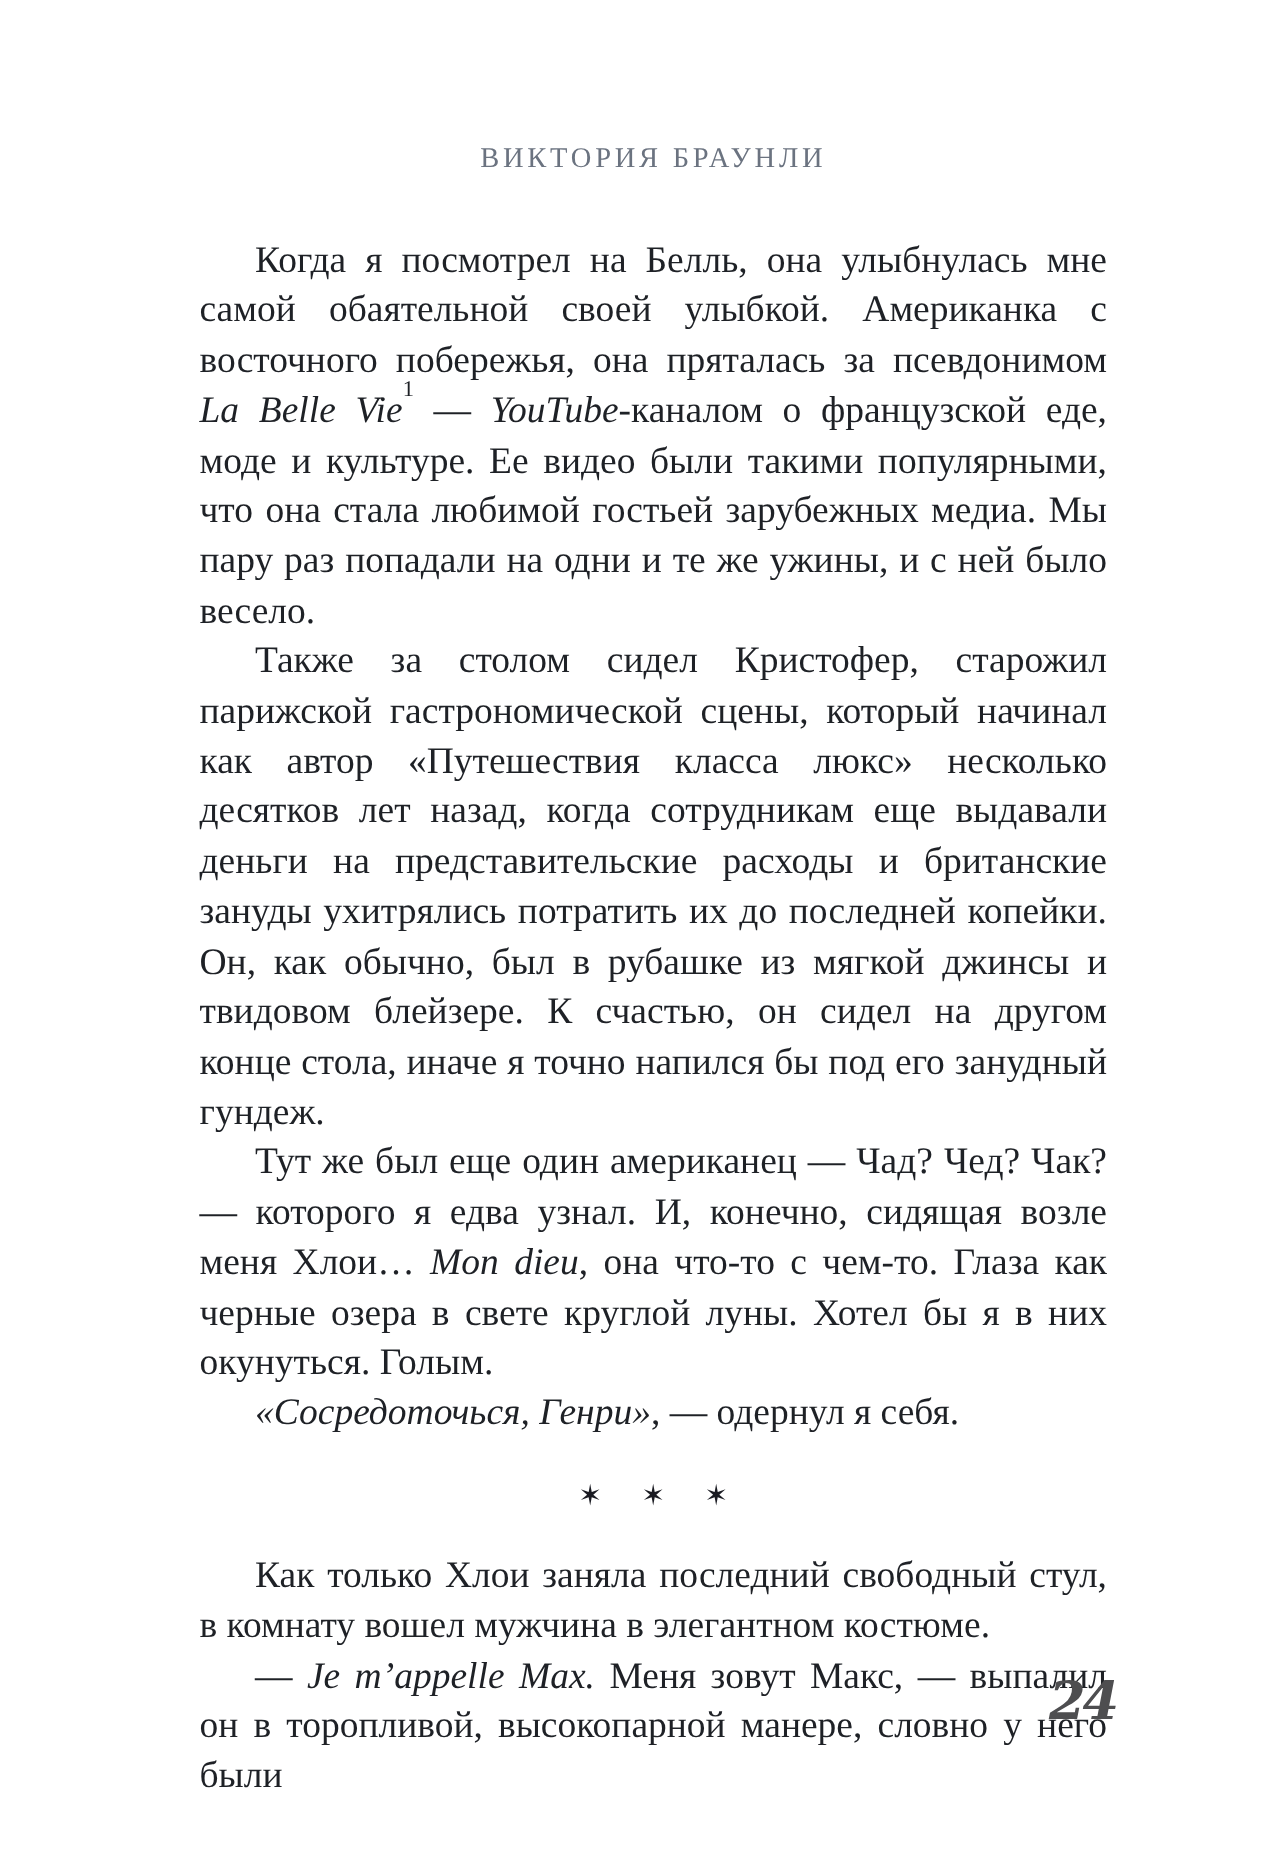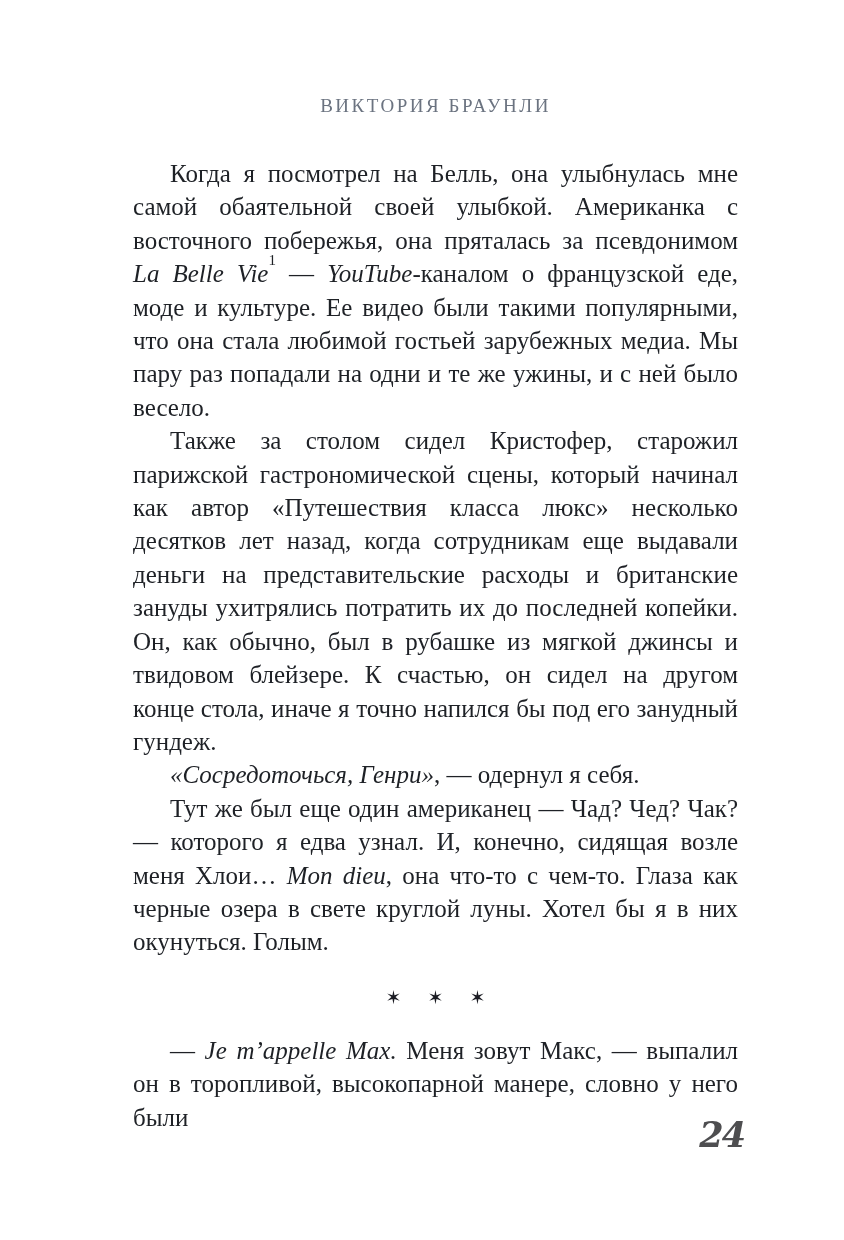--- a/index.html
+++ b/index.html
@@ -80,23 +80,24 @@
 <div class="page">
 
   <div class="running-header">ВИКТОРИЯ БРАУНЛИ</div>
 
   <div class="type-area">
 
     <main class="body-text">
 
         <p><span>Когда я посмотрел на Белль, она улыбнулась мне самой обаятельной своей улыбкой. Американка с восточного побережья, она пряталась за псевдонимом </span><em>La Belle Vie</em><sup>1</sup><span> — </span><em>YouTube</em><span>-каналом о французской еде, моде и культуре. Ее видео были такими популярными, что она стала любимой гостьей зарубежных медиа. Мы пару раз попадали на одни и те же ужины, и с ней было весело.</span></p>
         <p><span>Также за столом сидел Кристофер, старожил парижской гастрономической сцены, который начинал как автор «Путешествия класса люкс» несколько десятков лет назад, когда сотрудникам еще выдавали деньги на представительские расходы и британские зануды ухитрялись потратить их до последней копейки. Он, как обычно, был в рубашке из мягкой джинсы и твидовом блейзере. К счастью, он сидел на другом конце стола, иначе я точно напился бы под его занудный гундеж.</span></p>
+        <p><span>Тут же был еще один американец — Чад? Чед? Чак? — которого я едва узнал. И, конечно, сидящая возле меня Хлои… </span><em>Mon dieu</em><span>, она что-то с чем-то. Глаза как черные озера в свете круглой луны. Хотел бы я в них окунуться. Голым.</span></p>
         <p><em>«Сосредоточься, Генри»</em><span>, — одернул я себя.</span></p>
-        <p><span>Тут же был еще один американец — Чад? Чед? Чак? — которого я едва узнал. И, конечно, сидящая возле меня Хлои… </span><em>Mon dieu</em><span>, она что-то с чем-то. Глаза как черные озера в свете круглой луны. Хотел бы я в них окунуться. Голым.</span></p>
         <div class="separator">✶ ✶ ✶</div>
+        <p><span>Как только Хлои заняла последний свободный стул, в комнату вошел мужчина в элегантном костюме.</span></p>
         <p><span>— </span><em>Je m’appelle Max.</em><span> Меня зовут Макс, — выпалил он в торопливой, высокопарной манере, словно у него были</span></p>
       </main>
 
   </div>
 
   <div class="page-number">24</div>
 
 </div>
 
 </body></html>

